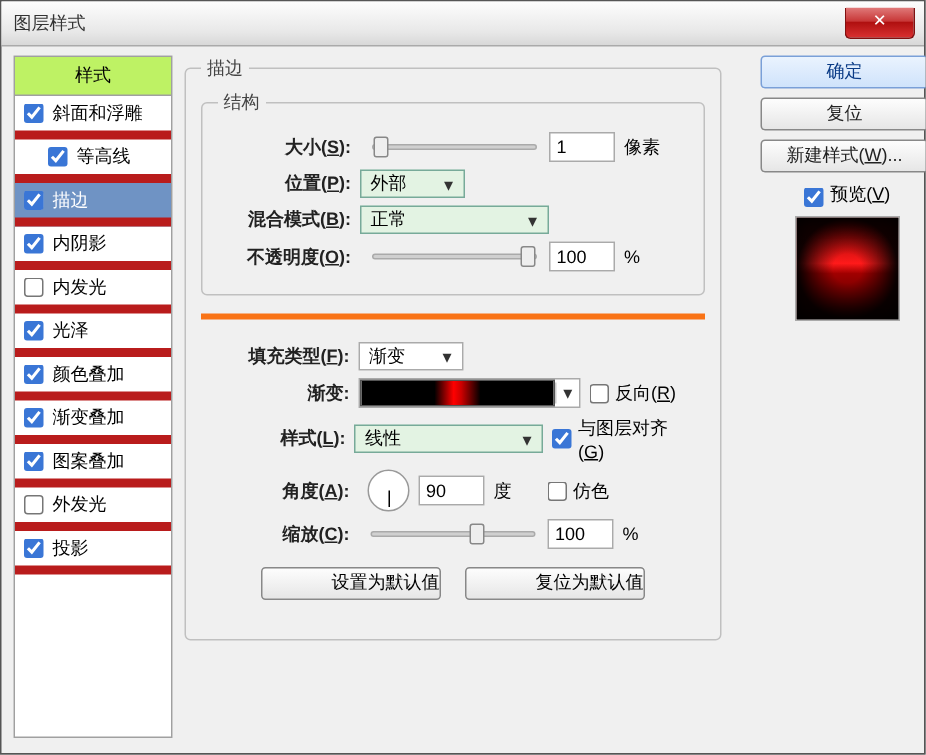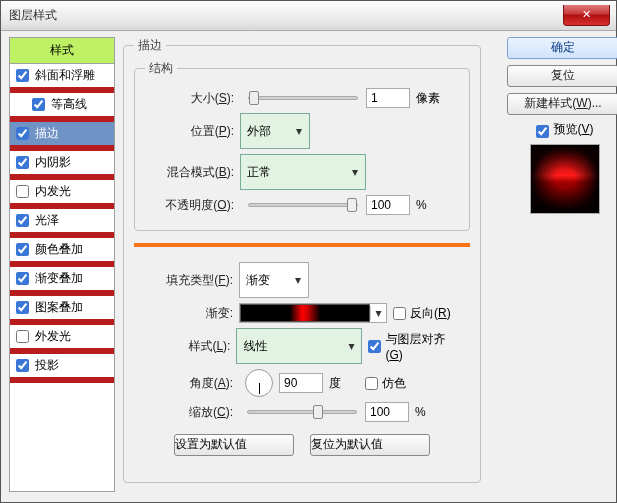--- a/index.html
+++ b/index.html
@@ -18,41 +18,41 @@
 .style-row.sub { padding-left: 22px; }
 .style-row.sel { background: #6f93c4; color: #fff; }
 .style-row input[type=checkbox]{ margin:0 6px 0 0; width:13px; height:13px; accent-color:#3a76d6;}
 .style-row span { white-space: nowrap; }
 
 
 .main { position: absolute; left: 122px; top: 6px; width: 358px; height: 455px; }
 fieldset { border: 1px solid #c0c0c0; border-radius: 4px; margin: 0 0 6px 0; padding: 6px 10px 10px 10px; }
 legend { padding: 0 4px; color: #444; }
 .row { display: flex; align-items: center; margin: 5px 0; }
-.lbl { width: 95px; text-align: right; padding-right: 6px; color: #222; }
+.lbl { width: 95px; text-align: right; padding-right: 6px; color: #222; font-weight: bold; }
 .u { text-decoration: underline; }
-.combo { display: inline-flex; align-items: center; border: 1px solid #7a9; background: #e3f3e3; height: 36px; padding: 0 2px 0 6px; }
+.combo { display: inline-flex; align-items: center; border: 1px solid #7a9; background: #e3f3e3; height: 19px; padding: 0 2px 0 6px; }
 .combo.plain { background: #fff; border: 1px solid #aaa; }
 .combo-txt { min-width: 44px; }
 .combo-arrow { width: 16px; text-align: center; color: #333; }
 .combo.wide .combo-txt{ min-width: 100px;}
 .num { width: 44px; height: 20px; border: 1px solid #aaa; background: #fff; text-align: left; padding: 0 4px; }
 .slider { -webkit-appearance: none; appearance: none; height: 4px; background: #d0d0d0; border: 1px solid #aaa; border-radius: 2px; margin: 0 8px; }
 .slider::-webkit-slider-thumb { -webkit-appearance:none; width:10px; height:14px; background:#eee; border:1px solid #888; border-radius:2px;}
 .slider::-moz-range-thumb { width:10px; height:14px; background:#eee; border:1px solid #888; border-radius:2px;}
 .unit { margin-left: 6px; }
 .chk { display: inline-flex; align-items: center; margin-left: 6px;}
 .chk input { margin: 0 4px 0 0; width:13px;height:13px; accent-color:#3a76d6;}
 .grad-swatch { display:inline-block; width: 130px; height: 18px; border:1px solid #555; background: linear-gradient(to right, #000 0%, #000 38%, #ff0000 48%, #cc0000 52%, #000 62%, #000 100%); vertical-align:middle;}
 .grad-wrap { display:inline-flex; border:1px solid #aaa; background:#fff; align-items:center;}
 .grad-wrap .combo-arrow{ border-left:1px solid #ccc;}
 .angle-dial { width:28px; height:28px; border:1px solid #999; border-radius:50%; background:#fff; display:inline-block; position:relative; margin:0 6px;}
 .angle-dial::after{content:""; position:absolute; left:50%; top:50%; width:1px; height:11px; background:#000; transform-origin: top; transform: rotate(0deg);}
 .btn-row { display:flex; justify-content:center; gap:16px; margin-top:12px;}
-.pbtn { min-width: 120px; height: 22px; border:1px solid #888; border-radius:3px; background: linear-gradient(to bottom,#fdfdfd,#e6e6e6); cursor:pointer; text-align:left; line-height:19px;}
+.pbtn { min-width: 120px; height: 22px; border:1px solid #888; border-radius:3px; background: linear-gradient(to bottom,#fdfdfd,#e6e6e6); cursor:pointer; text-align:right; line-height:19px;}
 
 
 .right { position:absolute; left:506px; top:6px; width:116px; }
 .rbtn { width:112px; height:22px; border:1px solid #7aa0d8; border-radius:3px; background: linear-gradient(to bottom,#eaf3fe,#cfe3fb); margin-bottom:6px; cursor:pointer; text-align:center; line-height:19px; color: #0a3b86;}
 .rbtn.plain { background: linear-gradient(to bottom,#fdfdfd,#e6e6e6); border-color:#888; color:#222; }
 .preview-chk { display:flex; align-items:flex-end; justify-content:center; margin:4px 0 6px 0;}
 .preview-chk input{margin:0 4px 0 0; width:13px;height:13px; accent-color:#3a76d6;}
 .preview-box { width:70px; height:70px; margin:4px auto; border:1px solid #aaa; background:
  radial-gradient(ellipse at center, rgba(0,0,0,0) 20%, rgba(0,0,0,0.9) 70%),
  linear-gradient(to bottom, #7a0000 0%, #ff1a1a 45%, #a00000 55%, #400000 100%);

